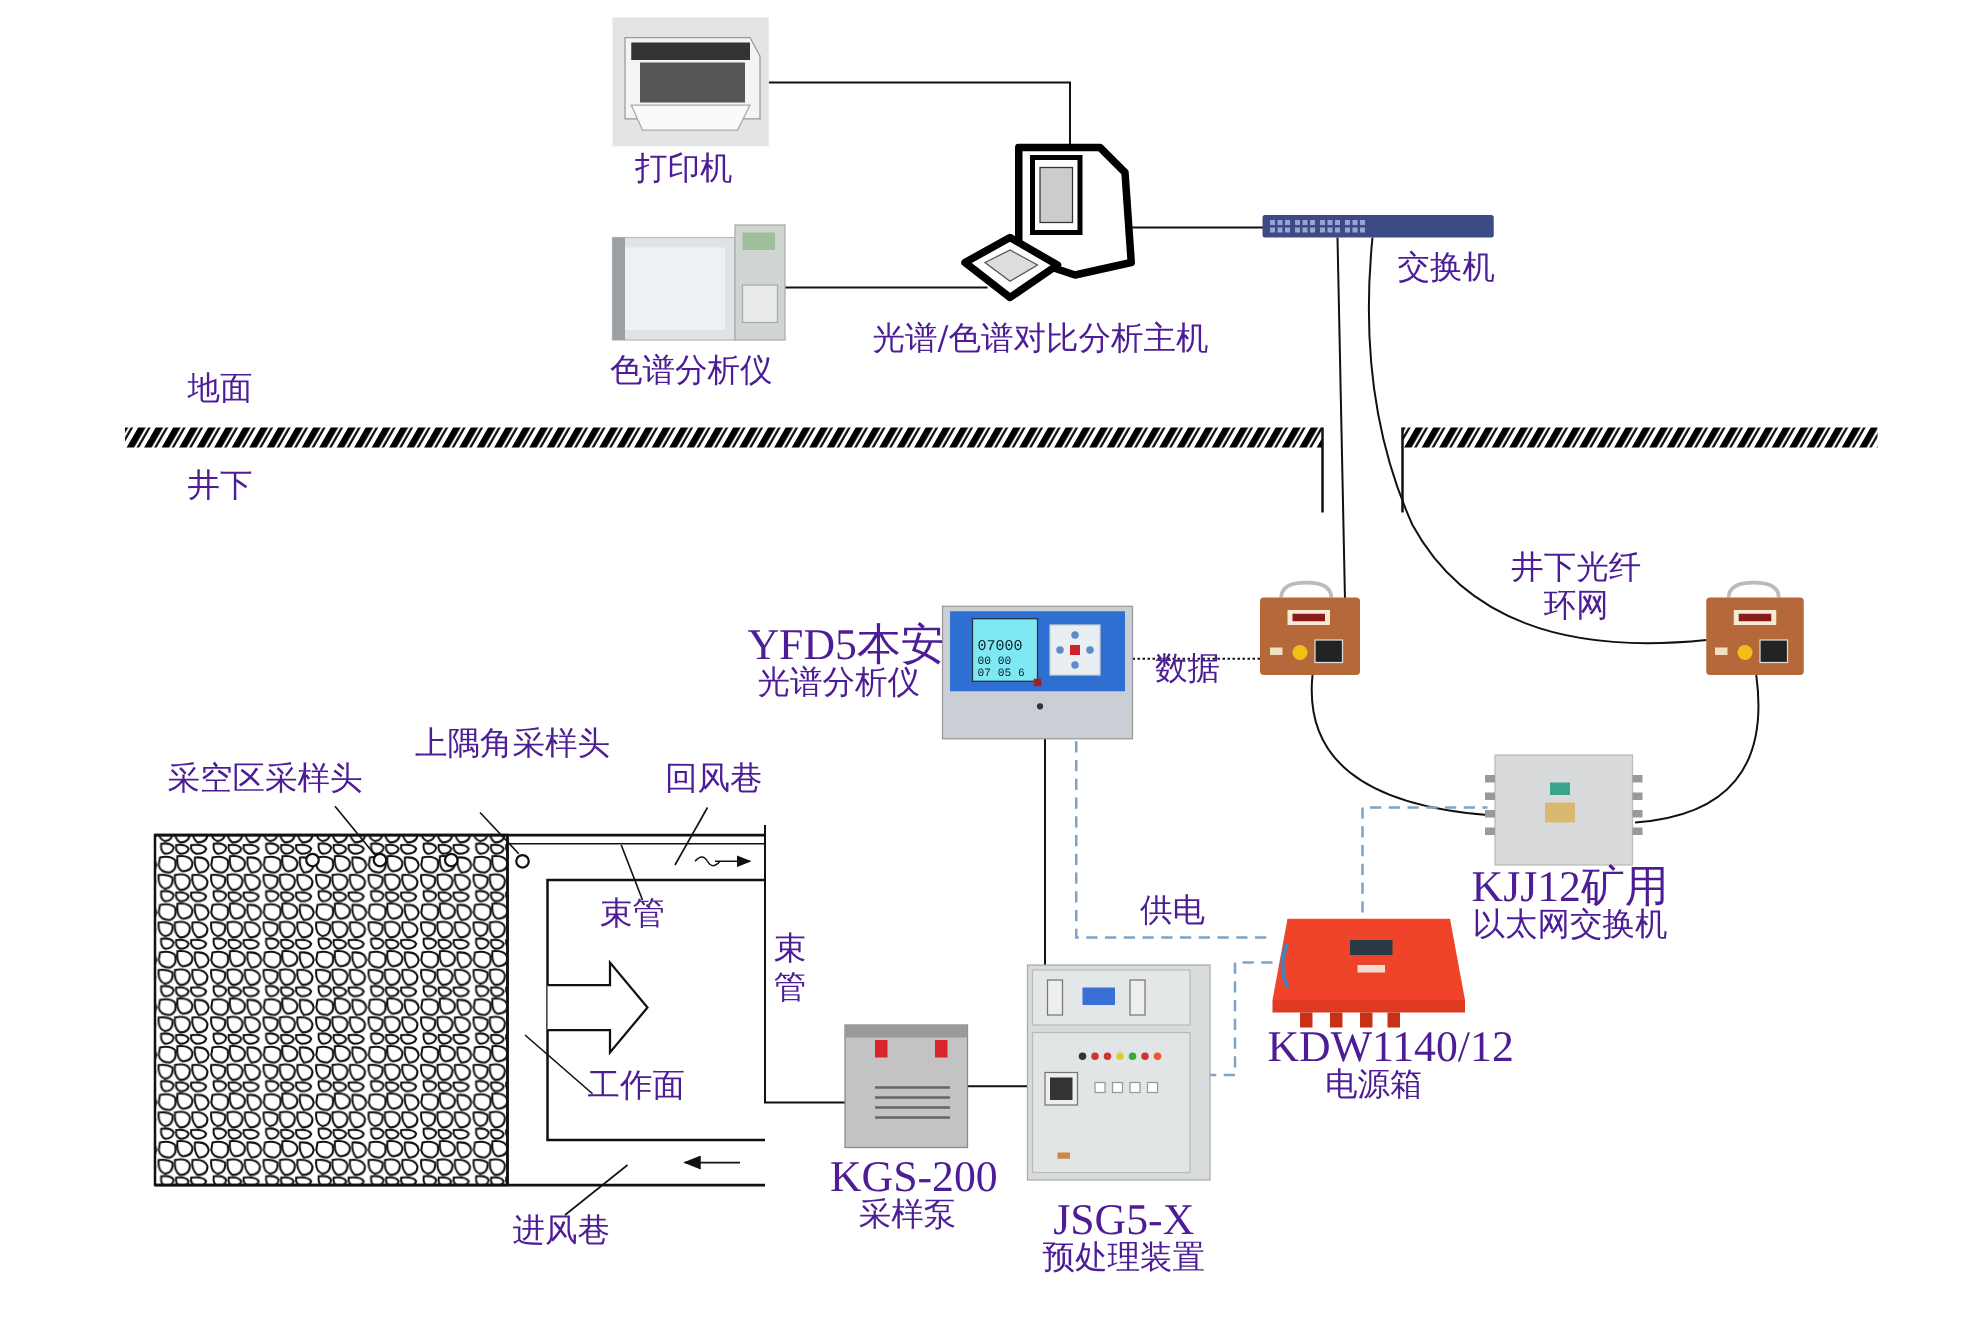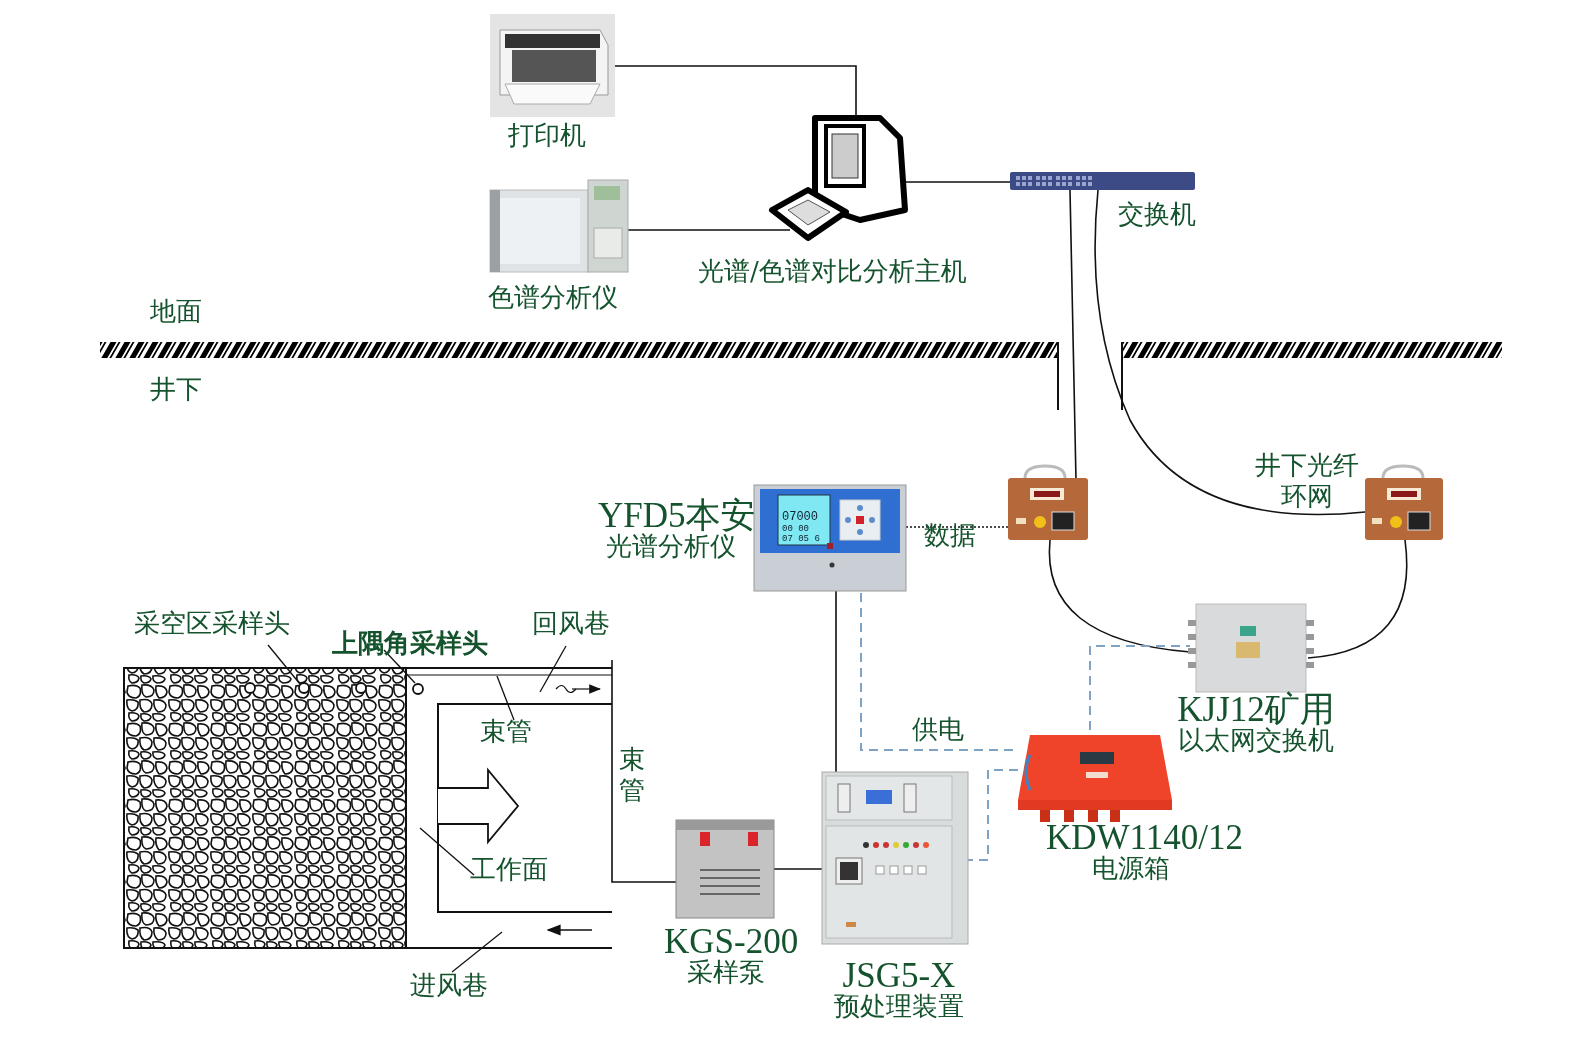--- a/index.html
+++ b/index.html
@@ -1,19 +1,19 @@
 <!DOCTYPE html>
 <html><head>
 <meta charset="utf-8">
 <style>
   html, body { margin: 0; padding: 0; background: #ffffff; }
   body { width: 1582px; height: 1056px; position: relative; overflow: hidden;
          font-family: "DejaVu Serif", "Liberation Serif", serif; color: #111; }
   #canvas { position: absolute; left: 0; top: 0; }
-  .lbl { position: absolute; font-size: 26px; line-height: 31px; text-align: center; white-space: nowrap; color: #14532d; }
+  .lbl { position: absolute; font-size: 26px; line-height: 31px; text-align: center; white-space: nowrap; color: #4c1d95; }
   .lbl.left { text-align: center; }
   .latin { font-family: "Liberation Serif", "DejaVu Serif", serif; font-size: 35px; }
 </style>
 </head>
 <body>
 
 <svg id="canvas" width="1582" height="1056" viewBox="0 0 1582 1056">
   <defs>
     <pattern id="hatch" width="14" height="14" patternUnits="userSpaceOnUse" patternTransform="skewX(-30)">
       <rect width="14" height="14" fill="#fff"></rect>
@@ -270,49 +270,49 @@
 <div class="lbl left" style="left:150px;top:296px;">地面</div>
 <div class="lbl left" style="left:150px;top:374px;">井下</div>
 
 <div class="lbl" style="left:598px;top:500px;width:146px;">
   <div class="latin">YFD5本安</div>
   <div>光谱分析仪</div>
 </div>
 
 <div class="lbl" style="left:924px;top:488px;margin-top:32px;">数据</div>
 
-<div class="lbl" style="left:1244px;top:439px;width:126px;margin-top:11px;">
+<div class="lbl" style="left:1198px;top:439px;width:126px;">
   <div>井下光纤</div>
   <div>环网</div>
 </div>
 
 <div class="lbl" style="left:1168px;top:694px;width:176px;">
   <div class="latin">KJJ12矿用</div>
   <div>以太网交换机</div>
 </div>
 
 <div class="lbl" style="left:912px;top:714px;">供电</div>
 
-<div class="lbl" style="left:1046px;top:822px;width:170px;">
+<div class="lbl" style="left:1014px;top:822px;width:170px;">
   <div class="latin">KDW1140/12</div>
   <div>电源箱</div>
 </div>
 
 <div class="lbl" style="left:664px;top:926px;width:124px;">
   <div class="latin">KGS-200</div>
   <div>采样泵</div>
 </div>
 
 <div class="lbl" style="left:822px;top:960px;width:154px;">
   <div class="latin">JSG5-X</div>
   <div>预处理装置</div>
 </div>
 
 <div class="lbl" style="left:134px;top:608px;">采空区采样头</div>
-<div class="lbl" style="left:332px;top:628px;font-weight:bold;">上隅角采样头</div>
+<div class="lbl" style="left:332px;top:580px;">上隅角采样头</div>
 <div class="lbl" style="left:532px;top:608px;">回风巷</div>
 <div class="lbl" style="left:480px;top:716px;">束管</div>
 <div class="lbl" style="left:618px;top:744px;width:28px;">
   <div>束</div>
   <div>管</div>
 </div>
 <div class="lbl" style="left:470px;top:854px;">工作面</div>
 <div class="lbl" style="left:410px;top:970px;">进风巷</div>
 
 </body></html>

